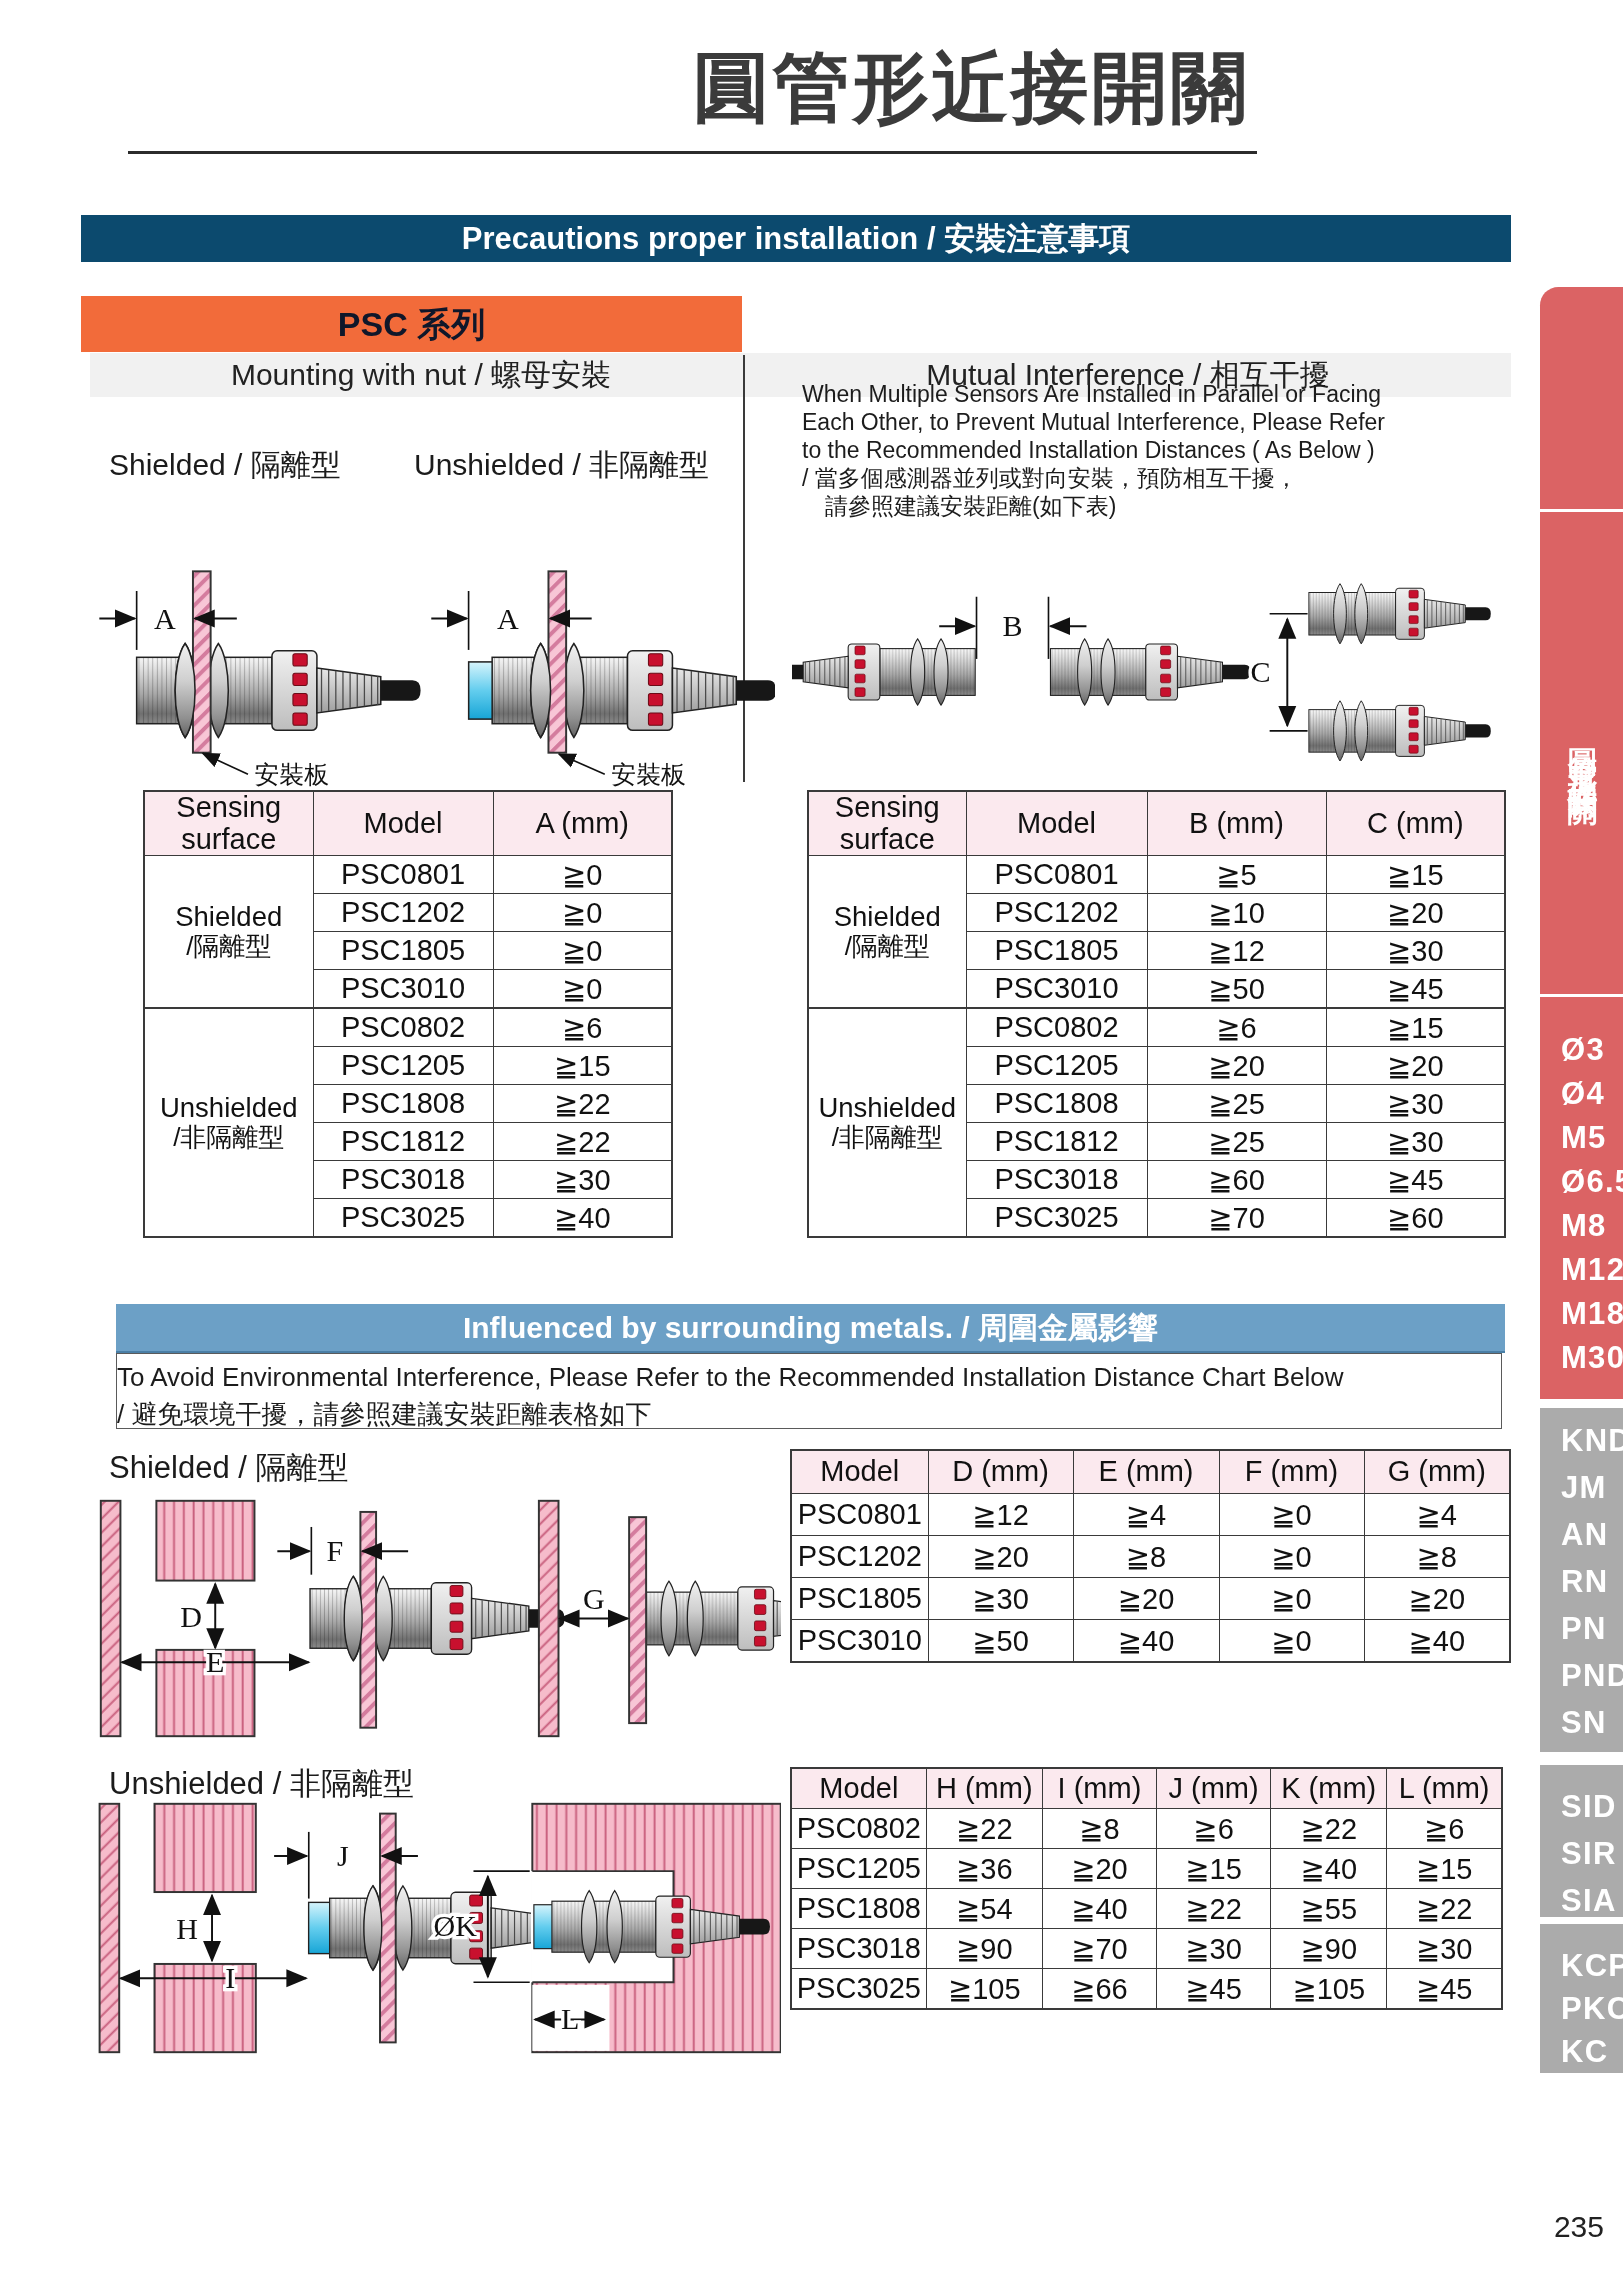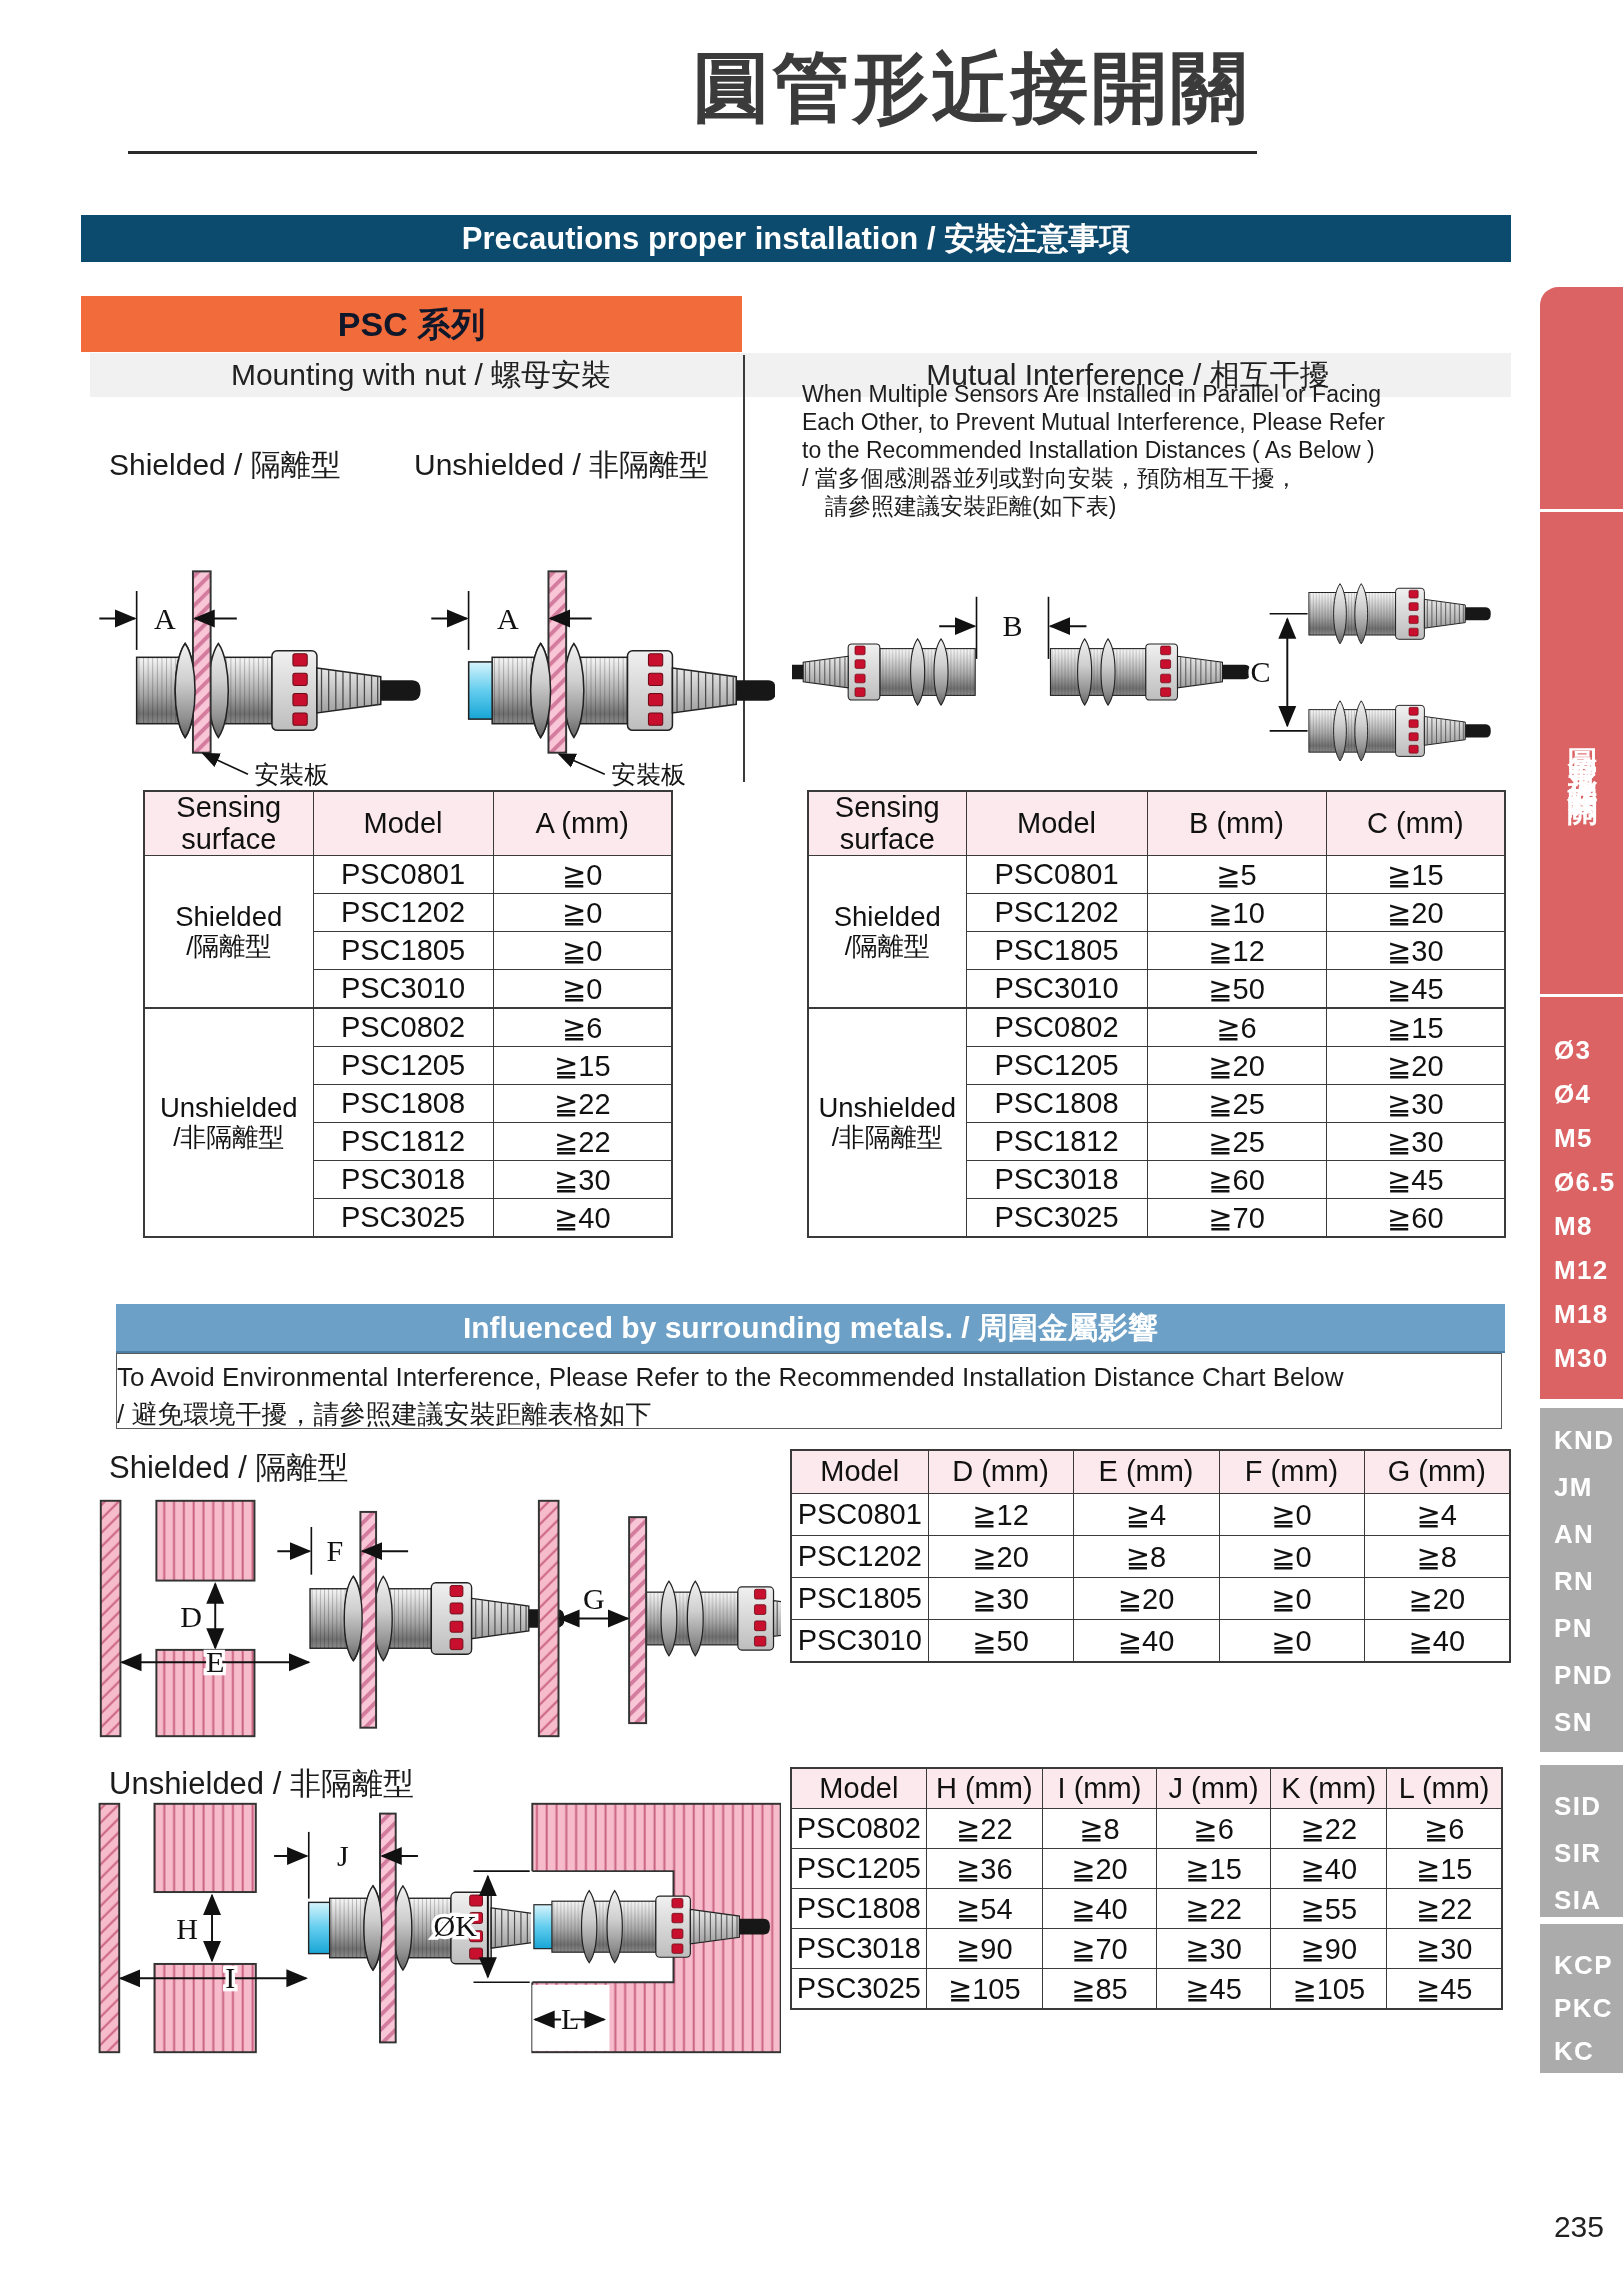--- a/index.html
+++ b/index.html
@@ -61,21 +61,21 @@
   .side-red{position:absolute;left:1540px;width:84px;background:#DB6364;}
   #side-red1{top:287px;height:222px;border-radius:18.3px 0 0 0;}
   #side-red2{top:512px;height:482px;display:flex;align-items:center;justify-content:center;}
   #side-red2 .vtext{writing-mode:vertical-rl;text-orientation:upright;font-size:30px;font-weight:bold;
                     color:#fff;letter-spacing:7.9px;}
   #side-red3{top:997px;height:402px;padding-top:31px;box-sizing:border-box;}
   .side-gray{position:absolute;left:1540px;width:84px;background:#ABABAB;box-sizing:border-box;}
   #side-gray1{top:1408px;height:344px;padding-top:9.2px;}
   #side-gray2{top:1765px;height:152px;padding-top:18.3px;}
   #side-gray3{top:1924px;height:149px;padding-top:19.6px;}
-  .side-item{color:#fff;font-weight:bold;font-size:26px;letter-spacing:1.3px;padding-left:14px;line-height:44px;}
+  .side-item{color:#fff;font-weight:bold;font-size:31px;letter-spacing:1.3px;padding-left:21px;line-height:44px;}
   .side-gray .side-item{line-height:47px;}
   #side-gray3 .side-item{line-height:43px;}
 
   .pagenum{position:absolute;left:1512px;top:2210px;width:92px;text-align:right;font-size:30px;color:#222;}
 
   
   svg text.dimtxt{font-family:"Liberation Serif", serif;font-size:46px;fill:#111;
                   paint-order:stroke;stroke:#ffffff;stroke-width:10px;text-anchor:middle;}
   svg text.cjk{font-family:"Liberation Sans", sans-serif;font-size:38px;fill:#111;}
   svg .dim{stroke:#111;stroke-width:3;fill:none;}
@@ -527,21 +527,21 @@
           <td>PSC3018</td>
           <td>≧90</td>
           <td>≧70</td>
           <td>≧30</td>
           <td>≧90</td>
           <td>≧30</td>
         </tr>
         <tr>
           <td>PSC3025</td>
           <td>≧105</td>
-          <td>≧85</td>
+          <td>≧66</td>
           <td>≧45</td>
           <td>≧105</td>
           <td>≧45</td>
         </tr>
       </tbody>
     </table>
 
   <div class="side-red" id="side-red1"></div>
   <div class="side-red" id="side-red2">
     <span class="vtext">圓管形近接開關</span>

